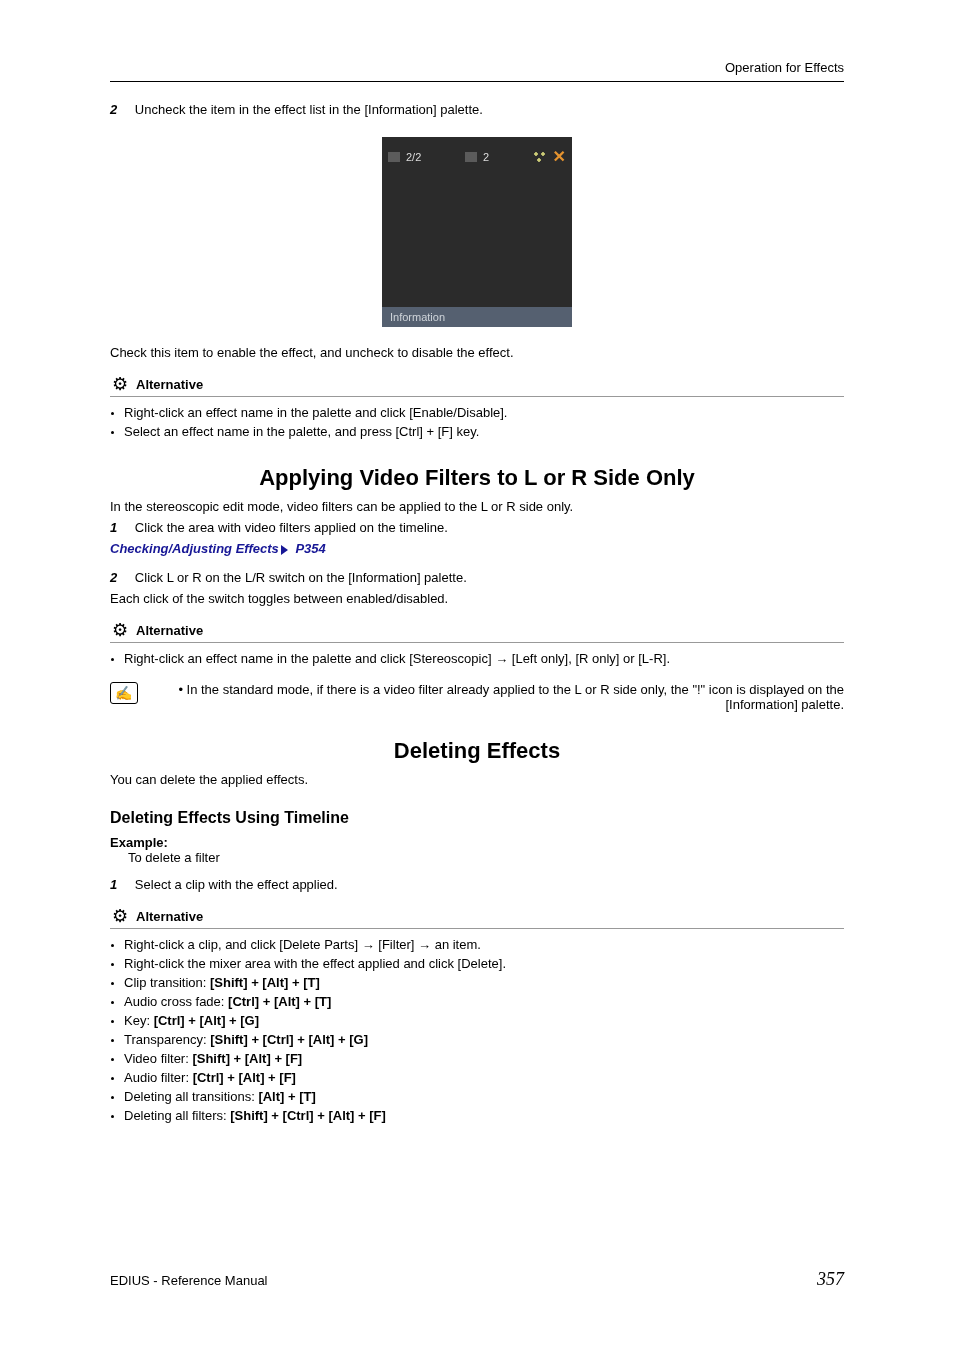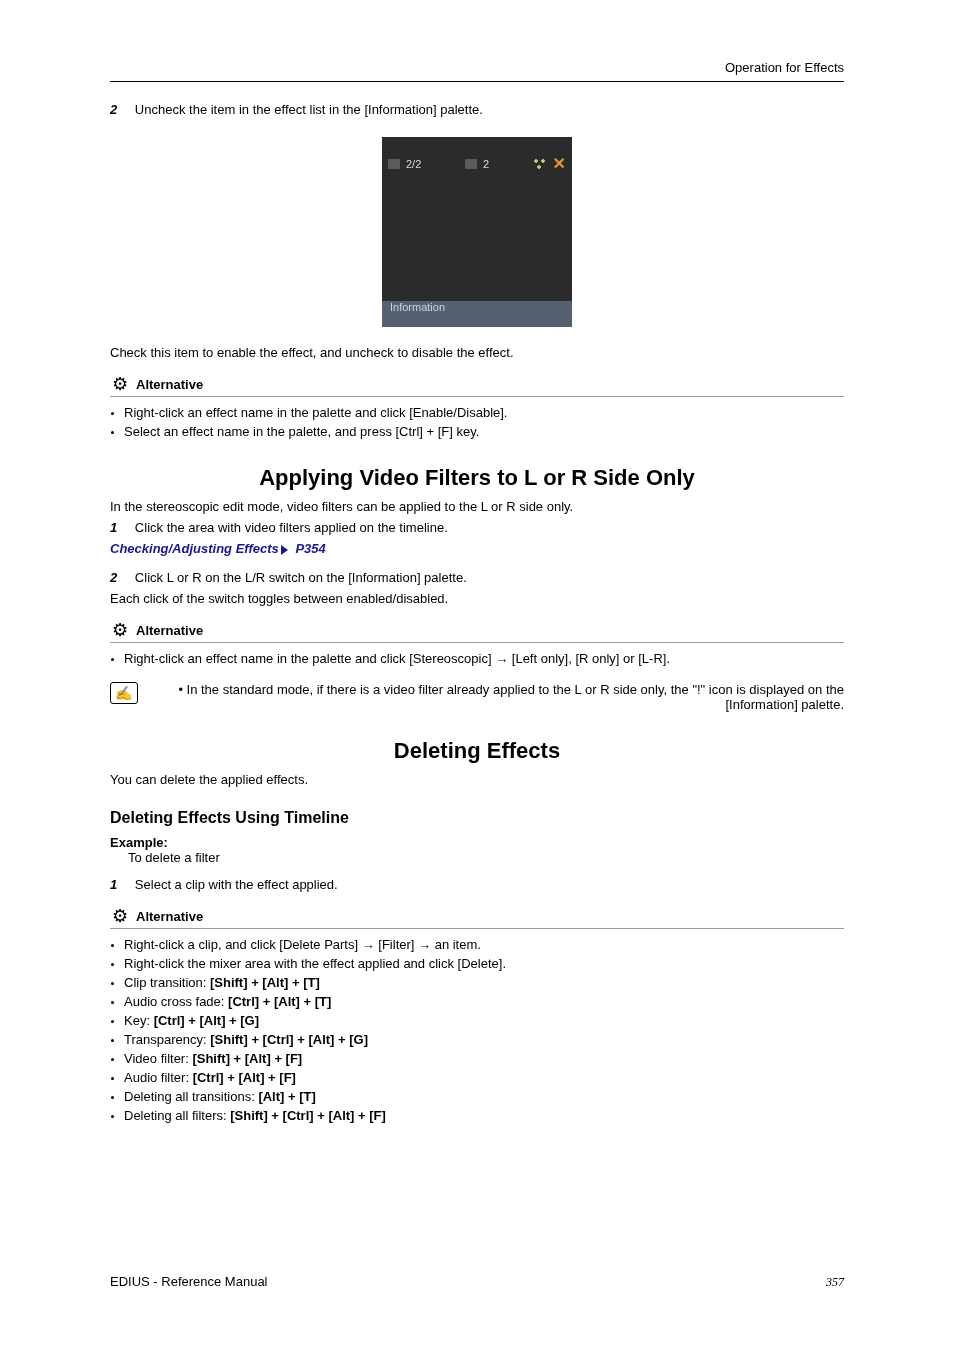--- a/index.html
+++ b/index.html
@@ -43,21 +43,21 @@
     text-align:left;
     position:relative;
     font-size:11px;
     color:#c8c8c8;
     vertical-align:middle;
   }
   .info-top {
     height:22px;
     display:flex;
     align-items:center;
-    padding:16px 6px;
+    padding:9px 6px;
     background:#2b2b2b;
   }
   .info-top .sq {
     width:12px; height:10px; background:#5b5b5b; display:inline-block; margin-right:6px;
   }
   .info-top .gap { flex:1; }
   .info-top .txt { color:#ddd; }
   .info-top .dots {
     display:inline-block; width:14px; height:12px;
     background:
@@ -134,25 +134,26 @@
   }
   .check-icon::after {
     content:"✓";
     color:#fff;
     font-size:12px;
     font-weight:bold;
   }
   .info-footer {
     position:absolute;
     left:0; right:0; bottom:0;
-    height:26px;
+    height:20px;
     background:#556070;
     color:#cfd4da;
     font-size:11px;
     display:flex;
+    align-items:center;
     padding-left:8px;
   }
 
   .body-text { font-size:13px; margin:6px 0; }
 
   .alt-row {
     display:flex;
     align-items:center;
     margin-top:14px;
     margin-bottom:2px;
@@ -232,21 +233,21 @@
   .footer {
     position:absolute;
     left:110px;
     right:110px;
     bottom:60px;
     display:flex;
     justify-content:space-between;
     align-items:baseline;
     font-size:13px;
   }
-  .footer .pnum { font-style:italic; font-family: Georgia, 'Times New Roman', serif; font-size:12px; }
+  .footer .pnum { font-style:italic; font-family: Georgia, 'Times New Roman', serif; font-size:18px; }
 
   .kbd { font-weight:bold; }
 </style>
 </head>
 <body>
 
 <div class="page">
 
   <div class="header-label">Operation for Effects</div>
   <hr class="header-rule">

